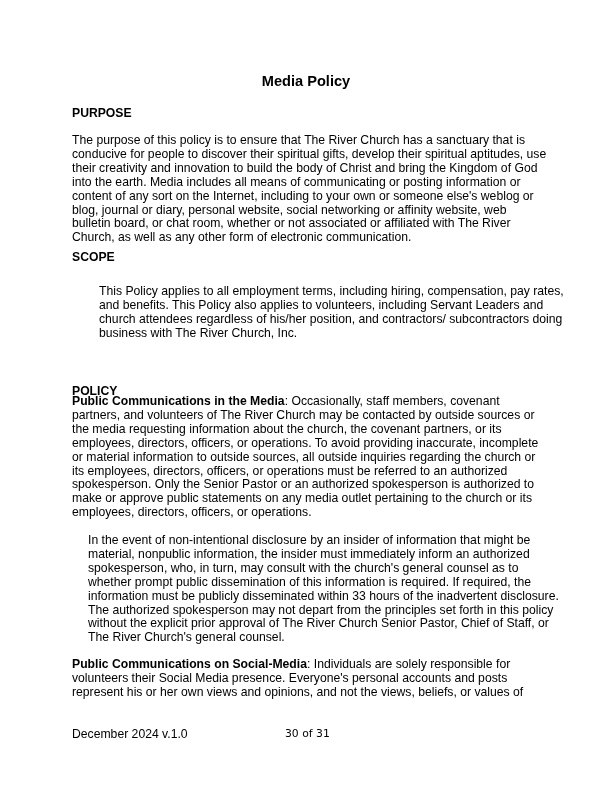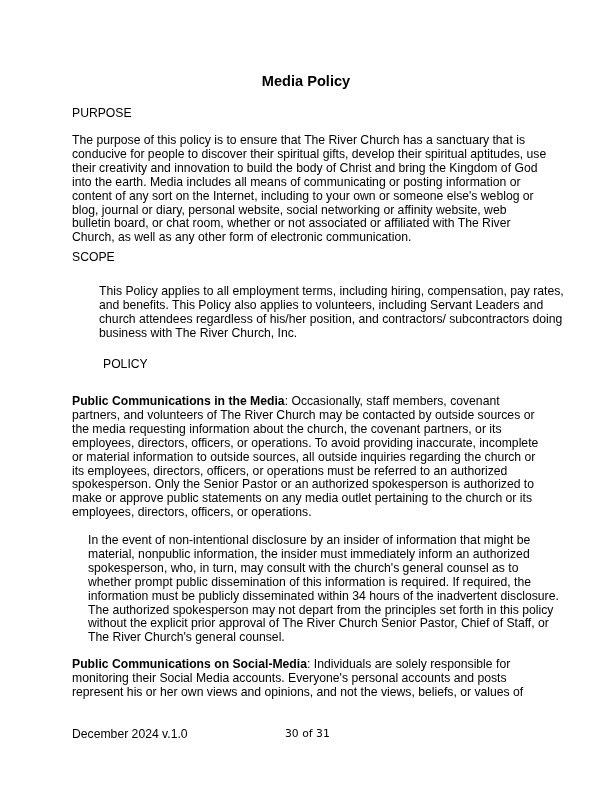--- a/index.html
+++ b/index.html
@@ -28,21 +28,21 @@
       left: 0;
       width: 612px;
       text-align: center;
       font-weight: bold;
       font-size: 14.6px;
       line-height: 18px;
     }
     .heading {
       position: absolute;
       left: 72px;
-      font-weight: normal;
+      font-weight: bold;
       font-size: 12.2px;
       line-height: 14px;
     }
     .para {
       position: absolute;
       left: 72px;
       width: 472px;
       font-size: 12.2px;
       line-height: 13.9px;
       white-space: nowrap;
@@ -86,47 +86,47 @@
   </div>
 
   <div class="heading" style="top:250px;text-align:center;">SCOPE</div>
   <div class="para" style="top:285px;margin-left:27px;">
     <span class="line">This Policy applies to all employment terms, including hiring, compensation, pay rates,</span>
     <span class="line">and benefits. This Policy also applies to volunteers, including Servant Leaders and</span>
     <span class="line">church attendees regardless of his/her position, and contractors/ subcontractors doing</span>
     <span class="line">business with The River Church, Inc.</span>
   </div>
 
-  <div class="heading" style="top:357px;margin-left:31px;">POLICY</div>
+  <div class="heading" style="top:384px;">POLICY</div>
 
   <div class="para" style="top:395px;">
     <span class="line"><span class="lead">Public Communications in the Media</span><span>: Occasionally, staff members, covenant</span></span>
     <span class="line">partners, and volunteers of The River Church may be contacted by outside sources or</span>
     <span class="line">the media requesting information about the church, the covenant partners, or its</span>
     <span class="line">employees, directors, officers, or operations. To avoid providing inaccurate, incomplete</span>
     <span class="line">or material information to outside sources, all outside inquiries regarding the church or</span>
     <span class="line">its employees, directors, officers, or operations must be referred to an authorized</span>
     <span class="line">spokesperson. Only the Senior Pastor or an authorized spokesperson is authorized to</span>
     <span class="line">make or approve public statements on any media outlet pertaining to the church or its</span>
     <span class="line">employees, directors, officers, or operations.</span>
   </div>
 
   <div class="para" style="top:534px;margin-left:16px;">
     <span class="line">In the event of non-intentional disclosure by an insider of information that might be</span>
     <span class="line">material, nonpublic information, the insider must immediately inform an authorized</span>
     <span class="line">spokesperson, who, in turn, may consult with the church's general counsel as to</span>
     <span class="line">whether prompt public dissemination of this information is required. If required, the</span>
-    <span class="line">information must be publicly disseminated within 34 hours of the inadvertent disclosure.</span>
+    <span class="line">information must be publicly disseminated within 33 hours of the inadvertent disclosure.</span>
     <span class="line">The authorized spokesperson may not depart from the principles set forth in this policy</span>
     <span class="line">without the explicit prior approval of The River Church Senior Pastor, Chief of Staff, or</span>
     <span class="line">The River Church's general counsel.</span>
   </div>
 
   <div class="para" style="top:658px;">
     <span class="line"><span class="lead">Public Communications on Social-Media</span><span>: Individuals are solely responsible for</span></span>
-    <span class="line">monitoring their Social Media accounts. Everyone's personal accounts and posts</span>
+    <span class="line">volunteers their Social Media presence. Everyone's personal accounts and posts</span>
     <span class="line">represent his or her own views and opinions, and not the views, beliefs, or values of</span>
   </div>
 
   <div class="footer-left">December 2024 v.1.0</div>
   <div class="footer-page">30 of 31</div>
 
 </div>
 
 </body></html>

